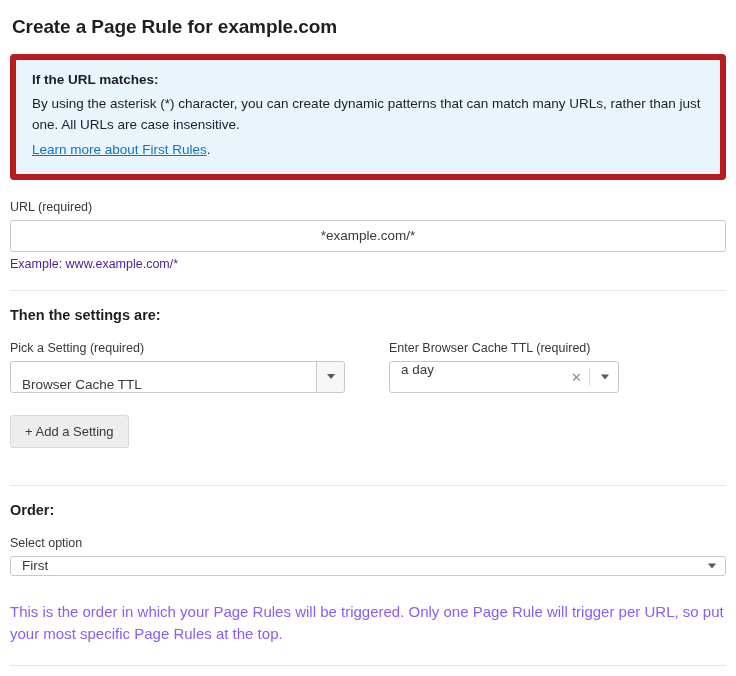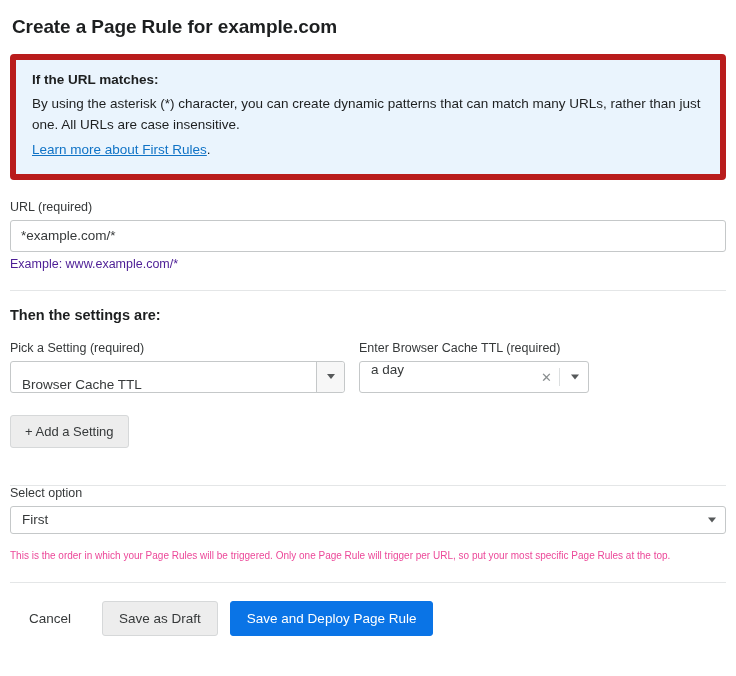--- a/index.html
+++ b/index.html
@@ -58,40 +58,41 @@
     width: 100%;
     height: 32px;
     border: 1px solid #c5c8c9;
     border-radius: 3px;
     padding: 0 10px;
     font-size: 13.5px;
     font-family: "Liberation Sans", sans-serif;
     color: #36393a;
     background: #fff;
     outline: none;
+    text-align: center;
   }
   .hint {
     font-size: 12.5px;
     color: #4c1d95;
     margin-top: 5px;
   }
   .divider {
     border: 0;
     border-top: 1px solid #e4e6e7;
     margin: 19px 0 0 0;
   }
   .section-title {
     font-size: 14.5px;
     font-weight: bold;
     color: #1d1f20;
     margin: 16px 0 18px 0;
   }
   .settings-row {
     display: flex;
-    gap: 14px;
+    gap: 44px;
     margin-bottom: 22px;
   }
   .col-left { width: 335px; }
   .col-right { width: 230px; }
   .select-box {
     position: relative;
     height: 32px;
     border: 1px solid #c5c8c9;
     border-radius: 3px;
     background: #fff;
@@ -167,35 +168,35 @@
     border-radius: 3px;
     font-size: 13px;
     color: #36393a;
     padding: 8px 14px;
     cursor: pointer;
     margin-bottom: 18px;
   }
   .order-select {
     position: relative;
     width: 100%;
-    height: 28px;
+    height: 20px;
     border: 1px solid #c5c8c9;
     border-radius: 3px;
     background: #fff;
     display: flex;
     align-items: center;
     font-size: 13.5px;
     color: #36393a;
     padding-left: 11px;
   }
   .order-note {
-    font-size: 10px;
-    color: #ec4899;
+    font-size: 15px;
+    color: #8b5cf6;
     line-height: 1.5;
-    margin-top: 14px;
+    margin-top: 25px;
   }
   .actions {
     display: flex;
     align-items: center;
     gap: 12px;
     margin-top: 18px;
   }
   .btn-plain {
     background: #fff;
     border: 1px solid transparent;
@@ -270,20 +271,21 @@
         <span class="vsep"></span>
         <span class="caret-right"></span>
       </div>
     </div>
   </div>
 
   <div class="add-setting-btn">+ Add a Setting</div>
 
   <hr class="divider">
 
+  <div class="section-title">Order:</div>
 
   <label class="field-label">Select option</label>
   <div class="order-select">
     <span>First</span>
     <span class="caret-right"></span>
   </div>
   <div class="order-note">This is the order in which your Page Rules will be triggered. Only one Page Rule will trigger per URL, so put your most specific Page Rules at the top.</div>
 
   <hr class="divider">
 

